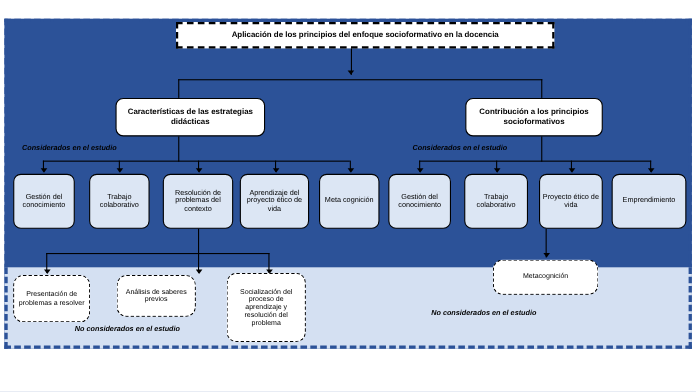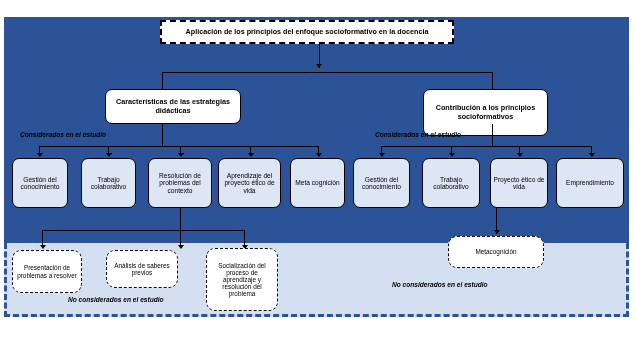--- a/index.html
+++ b/index.html
@@ -102,21 +102,21 @@
   }
 </style>
 </head>
 <body>
 
 <div id="canvas">
 
   <div class="frame"></div>
   <div class="lower-band"></div>
 
-  <div class="node title-node" style="left:160px; top:20px; width:294px; height:24px;">
+  <div class="node title-node" style="left:160px; top:20px; width:344px; height:24px;">
     <span>Aplicación de los principios del enfoque socioformativo en la docencia</span>
   </div>
 
   <div class="ln" style="left:319px; top:44px; width:1.4px; height:24px;"></div>
   <div class="arrow" style="left:316px; top:64px;"></div>
   <div class="ln" style="left:162px; top:72px; width:331px; height:1.4px;"></div>
   <div class="ln" style="left:162px; top:72px; width:1.4px; height:17px;"></div>
   <div class="ln" style="left:492px; top:72px; width:1.4px; height:17px;"></div>
 
   <div class="node cat-node" style="left:105px; top:89px; width:136px; height:35px;">
@@ -176,21 +176,21 @@
     <span>Análisis de saberes previos</span>
   </div>
   <div class="node dash-node" style="left:206px; top:248px; width:72px; height:63px;">
     <span>Socialización del proceso de aprendizaje y resolución del problema</span>
   </div>
 
   <div class="caption" style="left:68px; top:296px;">
     <span>No considerados en el estudio</span>
   </div>
 
-  <div class="node cat-node" style="left:423px; top:89px; width:125px; height:47px;">
+  <div class="node cat-node" style="left:423px; top:89px; width:125px; height:35px;">
     <span>Contribución a los principios socioformativos</span>
   </div>
 
   <div class="caption on-dark" style="left:375px; top:131px;">
     <span>Considerados en el estudio</span>
   </div>
 
   <div class="ln" style="left:492px; top:124px; width:1.4px; height:23px;"></div>
   <div class="ln" style="left:381px; top:146px; width:211px; height:1.4px;"></div>
 

